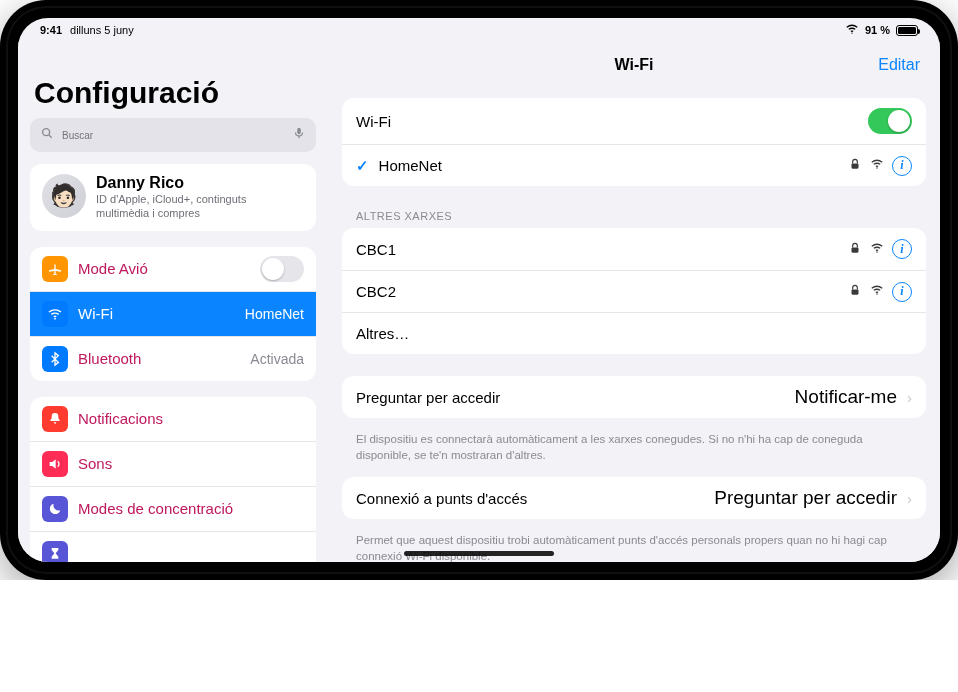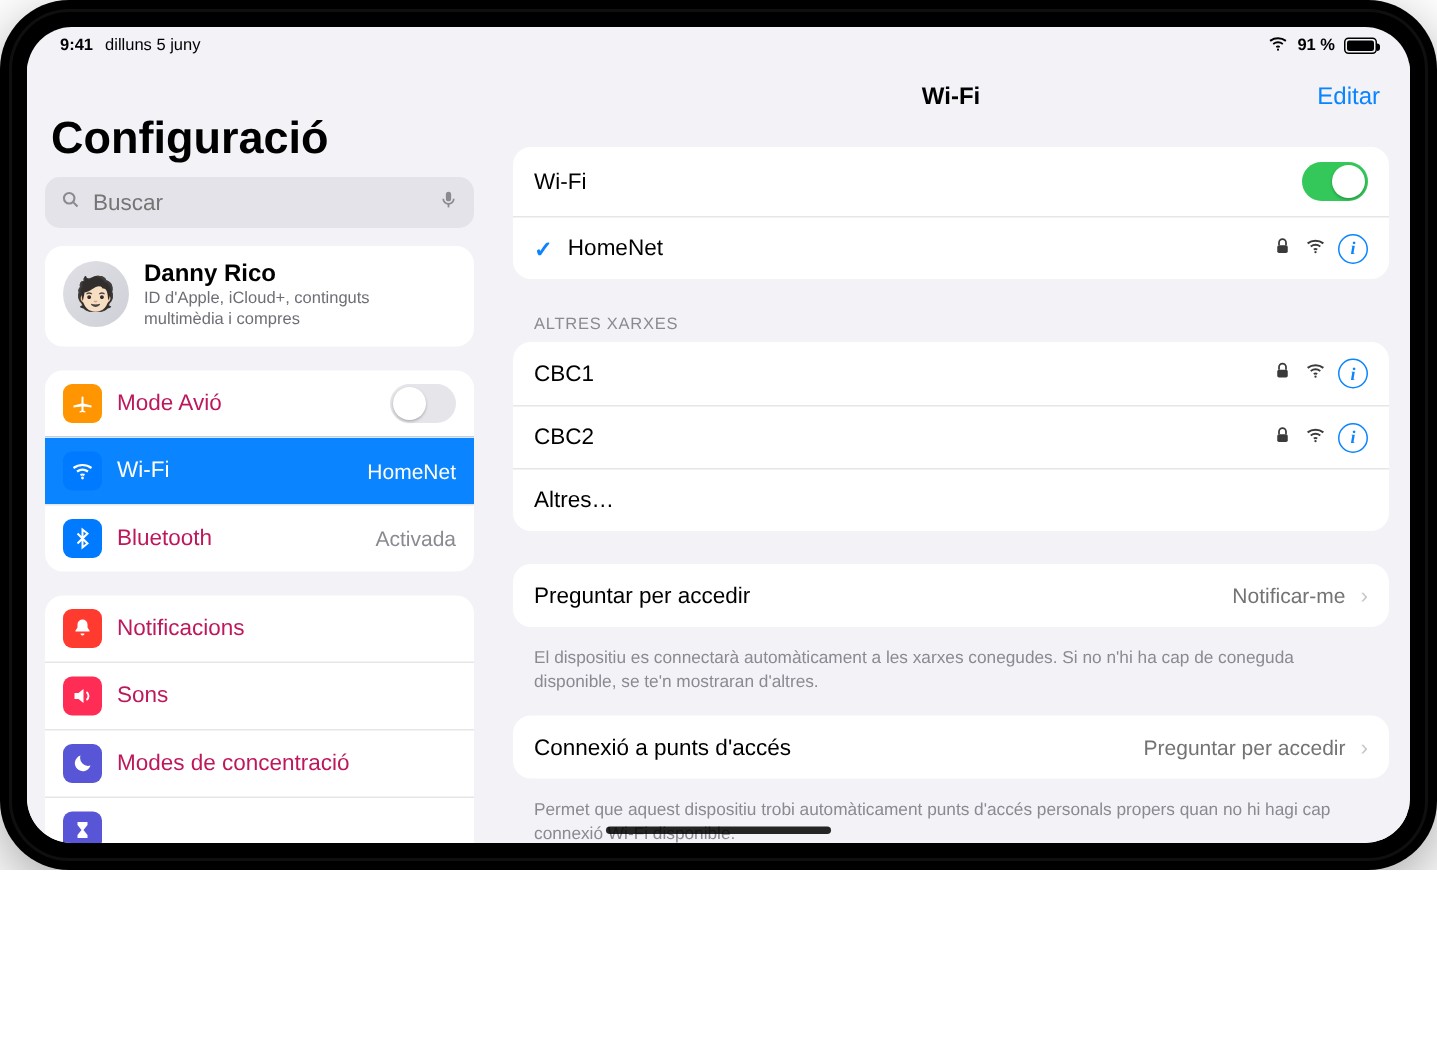--- a/index.html
+++ b/index.html
@@ -27,21 +27,21 @@
   .sidebar { width: 310px; background:#f2f2f7; overflow-y:auto; padding:8px 10px 0 10px; }
   .sidebar::-webkit-scrollbar{width:0}
   .detail  { flex:1; background:#f2f2f7; overflow-y:auto; position:relative; }
 
   
   .sb-title { font-size:30px; font-weight:700; padding:26px 6px 6px; }
   .search {
     display:flex; align-items:center; gap:8px; background:#e3e3e9; border-radius:10px; height:34px;
     padding:0 10px; margin:2px 2px 12px;
   }
-  .search input { flex:1; border:none; background:transparent; font-size:15px; outline:none; color:#333; }
+  .search input { flex:1; border:none; background:transparent; font-size:10px; outline:none; color:#333; }
   .mic { color:#8a8a92; }
 
   
   .card { background:#fff; border-radius:12px; margin:0 2px 16px; overflow:hidden; }
   .cell {
     display:flex; align-items:center; gap:10px; padding:9px 12px; min-height:40px;
     border-top:1px solid #e5e5ea; font-size:15px;
   }
   .cell:first-child { border-top:none; }
   .cell .label { flex:1; color:#be185d; }
@@ -84,21 +84,21 @@
   .nav .title { font-size:16px; font-weight:600; }
   .nav .edit { position:absolute; right:20px; color:#0a84ff; font-size:16px; }
   .sect-header { font-size:11px; color:#8a8a92; letter-spacing:.5px; padding:16px 28px 6px; text-transform:uppercase; }
   .dcard { background:#fff; border-radius:12px; margin:0 14px 8px; overflow:hidden; }
   .drow {
     display:flex; align-items:center; gap:10px; padding:10px 14px; min-height:42px;
     border-top:1px solid #e5e5ea; font-size:15px;
   }
   .drow:first-child{border-top:none}
   .drow .grow { flex:1; }
-  .drow .rval { color:#737373; font-size:14px; }
+  .drow .rval { color:#000000; font-size:19px; }
   .net-icons { display:flex; align-items:center; gap:8px; color:#3a3a3c; }
   .info-btn { width:20px; height:20px; border-radius:50%; border:1.5px solid #0a84ff; color:#0a84ff; display:flex; align-items:center; justify-content:center; font-family:Georgia,serif; font-style:italic; font-size:12px; font-weight:700; }
   .check { color:#0a84ff; font-weight:700; }
   .footer-note { font-size:11.5px; color:#8a8a92; padding:6px 28px 14px; line-height:1.35; }
   .chev { color:#c7c7cc; }
 
   
   .home-ind { position:absolute; bottom:6px; left:50%; transform:translateX(-50%); width:150px; height:5px; border-radius:3px; background:#000; opacity:.85; }
 
   .svg-ico { width:14px; height:14px; }

